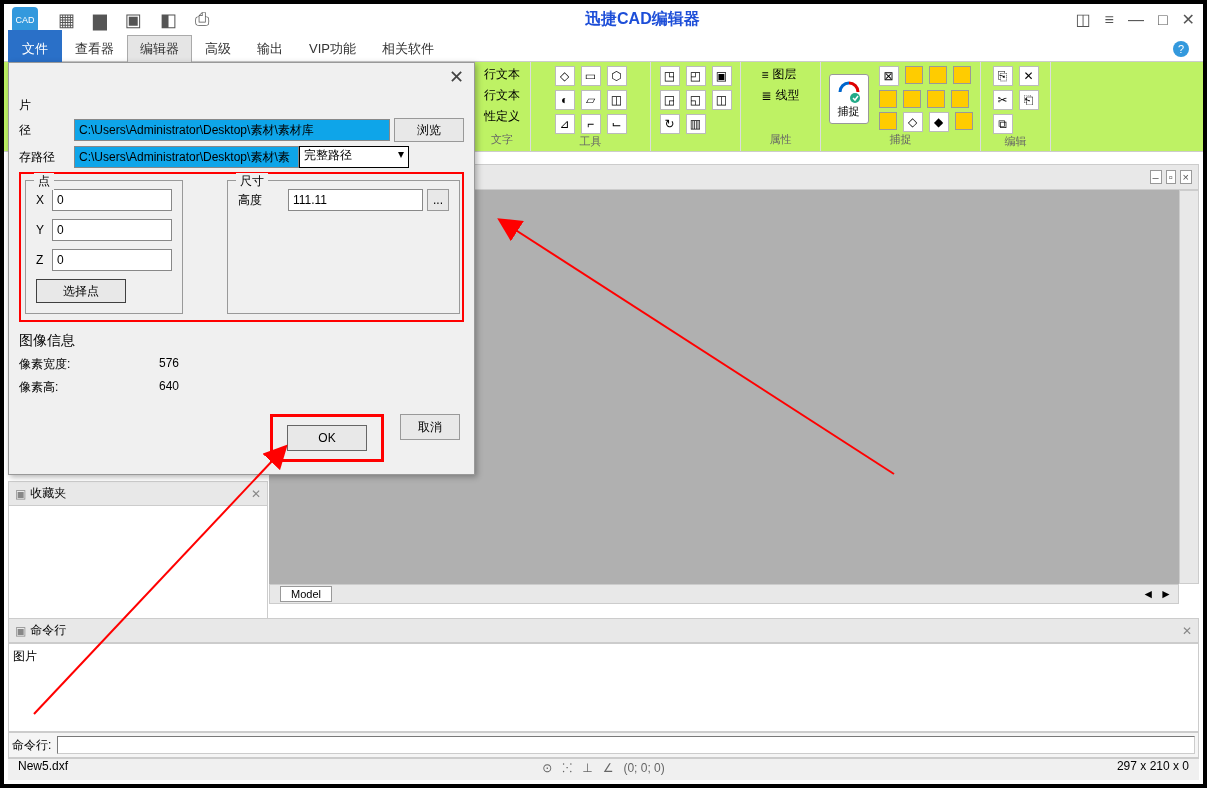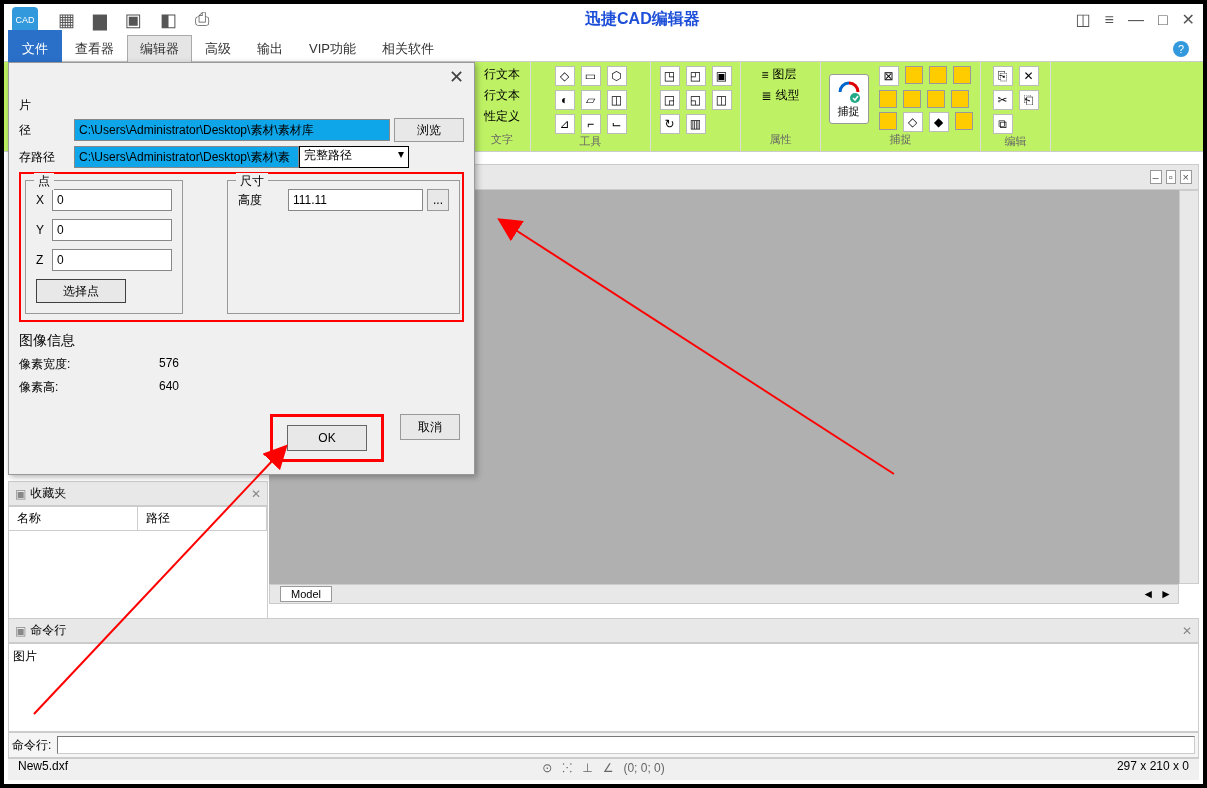--- a/index.html
+++ b/index.html
@@ -238,24 +238,20 @@
   <div class="annot-row">
     <span style="margin-right:4px">⊟</span>
       <span>标注</span>
   </div>
 
   <div class="fav-header">
     <span class="ic">▣</span>
     <span>收藏夹</span>
     <span class="x">✕</span>
   </div>
-  <div class="fav-cols">
-    <div>名称</div>
-    <div>路径</div>
-  </div>
   <div class="fav-body"></div>
 </div>
 
 <div class="canvas-wrap">
   <div class="canvas-title">
     <span>–</span>
     <span>▫</span>
     <span>×</span>
   </div>
   <div class="canvas"></div>

